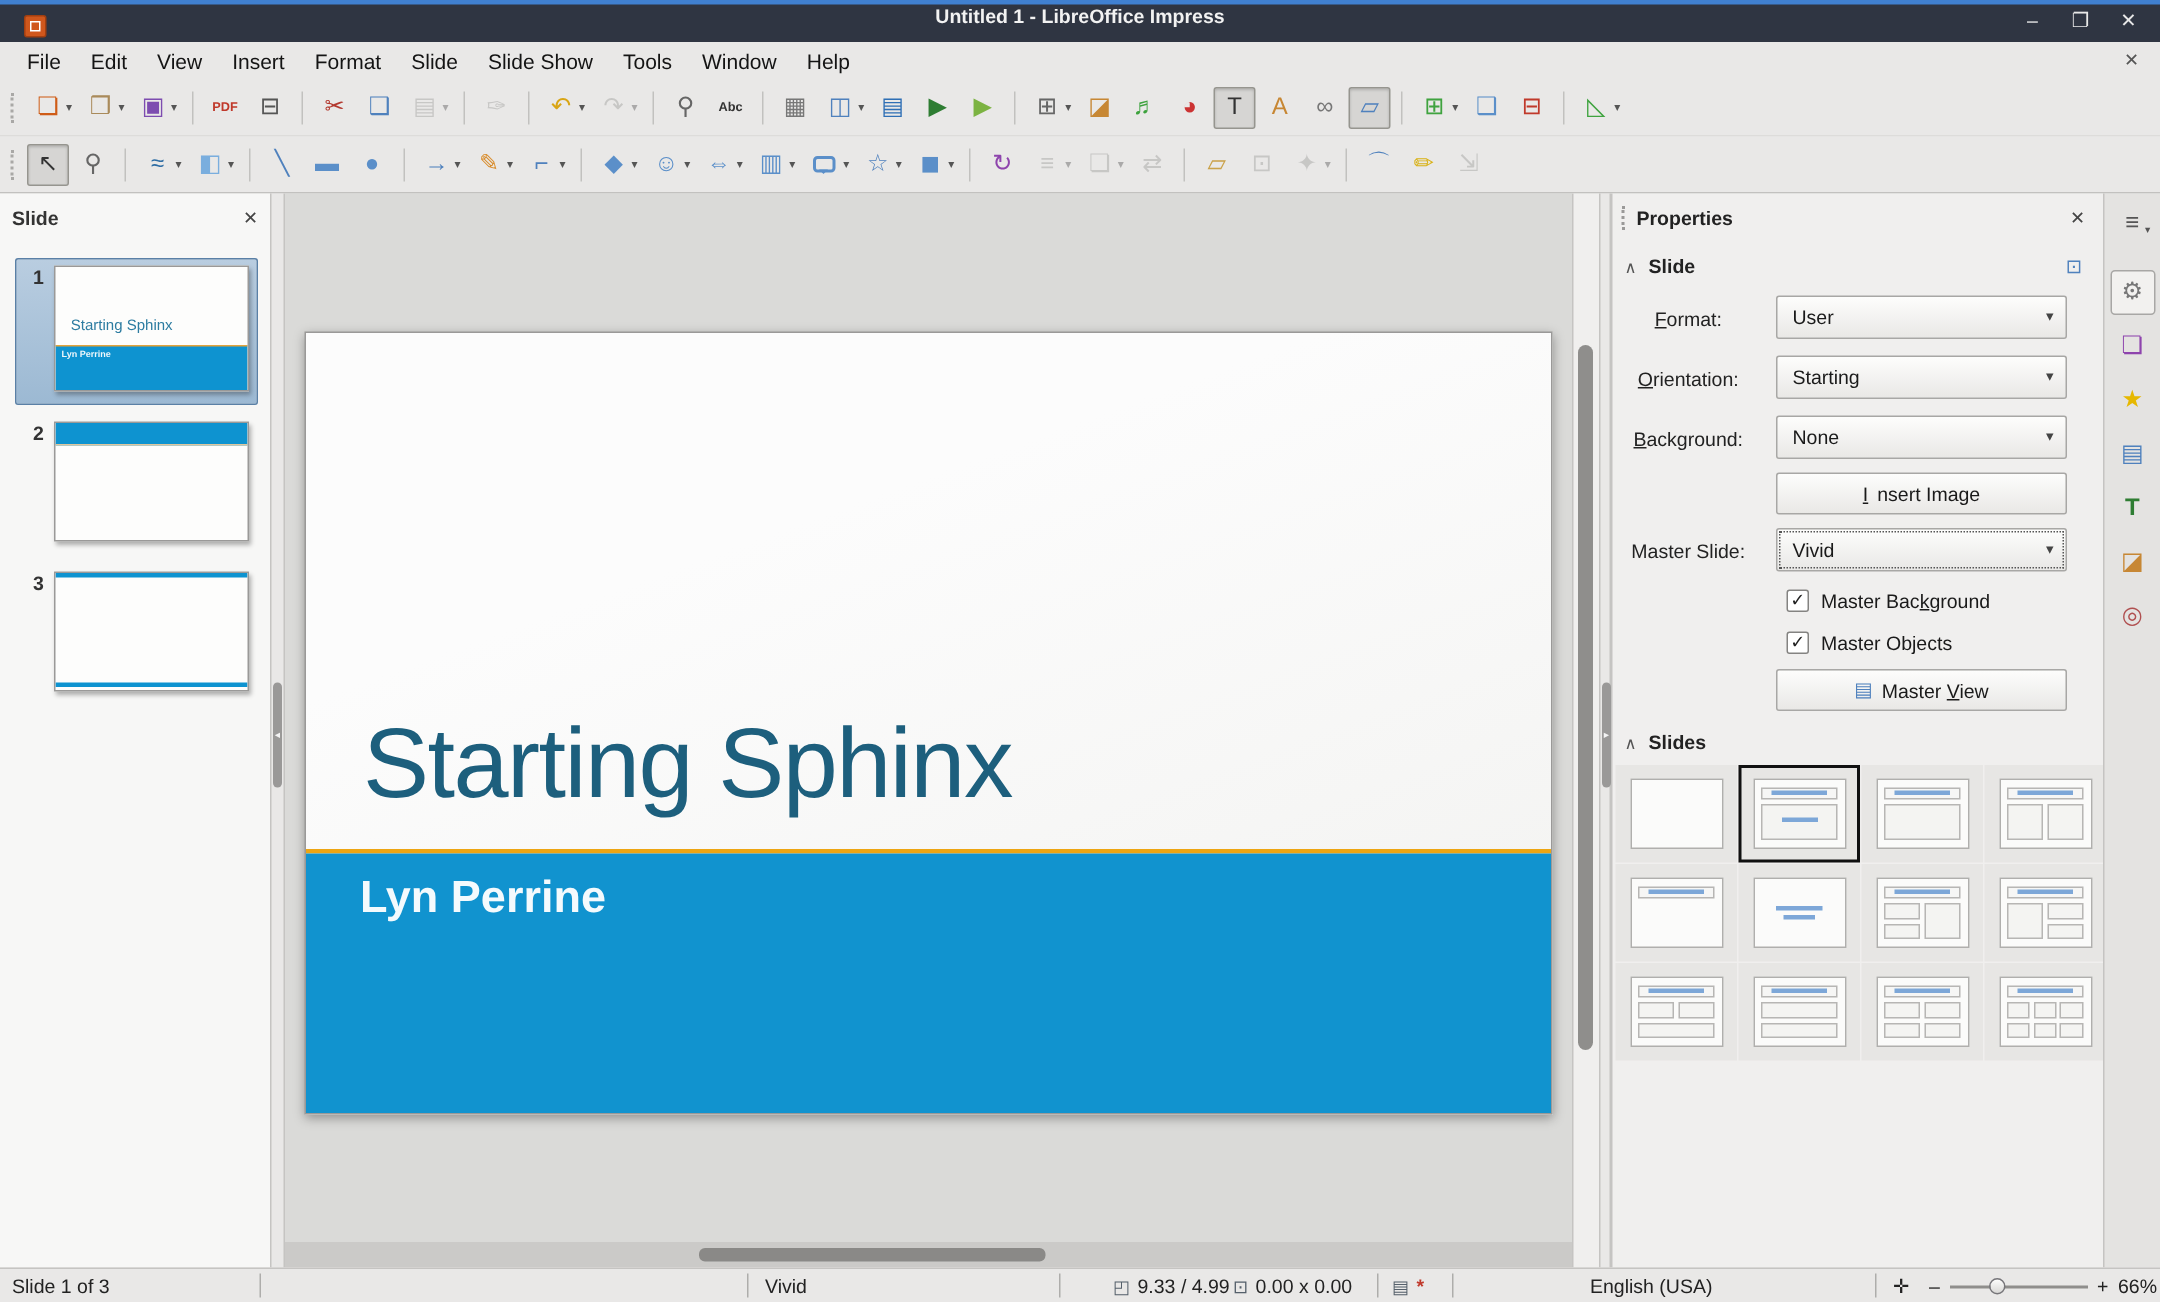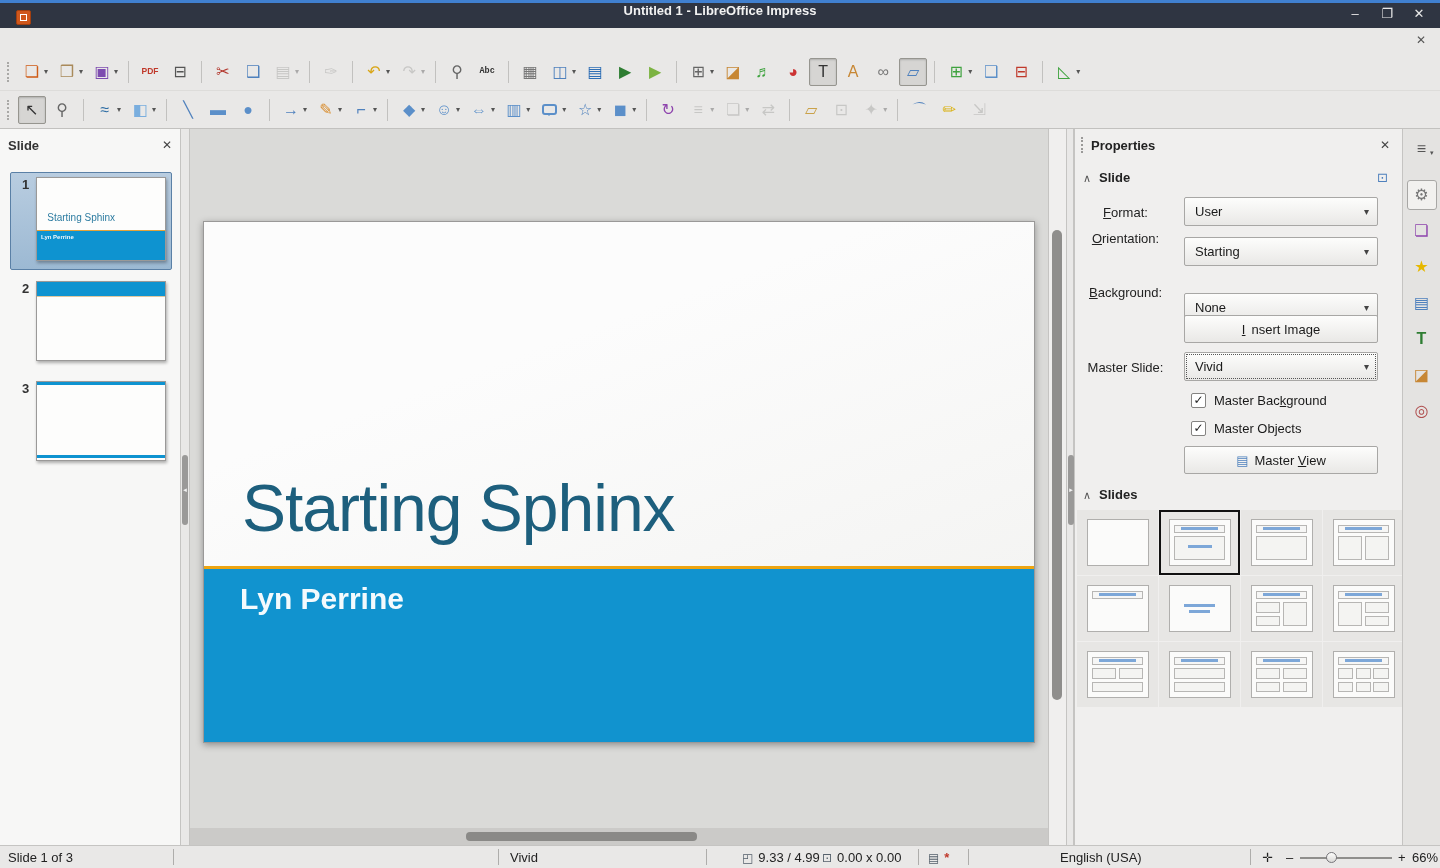--- a/index.html
+++ b/index.html
@@ -125,20 +125,32 @@
     <span id="app-icon"></span>
     <span id="window-title">Untitled 1 - LibreOffice Impress</span>
     <span id="win-controls">
       <span>–</span>
       <span>❐</span>
       <span>✕</span>
     </span>
   </div>
 
   <div id="menubar">
+    <span style="display:flex">
+        <span class="menu-item">File</span>
+        <span class="menu-item">Edit</span>
+        <span class="menu-item">View</span>
+        <span class="menu-item">Insert</span>
+        <span class="menu-item">Format</span>
+        <span class="menu-item">Slide</span>
+        <span class="menu-item">Slide Show</span>
+        <span class="menu-item">Tools</span>
+        <span class="menu-item">Window</span>
+        <span class="menu-item">Help</span>
+      </span>
     <span id="menubar-close">✕</span>
   </div>
 
   <div id="toolbar1" class="toolbar">
     <span class="tb-grip"></span>
     <span class="tb-items">
         <span class="tb-btn">
           <span class="tb-ico" style="color: rgb(207, 92, 23);">❏</span>
           <span class="tb-caret">▾</span>
         </span>
@@ -179,21 +191,21 @@
         </span>
         <span class="tb-btn disabled">
           <span class="tb-ico" style="color: rgb(154, 154, 152);">↷</span>
           <span class="tb-caret">▾</span>
         </span>
         <span class="tb-sep"></span>
         <span class="tb-btn">
           <span class="tb-ico" style="color: rgb(102, 102, 102);">⚲</span>
         </span>
         <span class="tb-btn">
-          <span class="tb-ico tb-txt" style="color: rgb(51, 51, 51); font-family: Liberation Mono, monospace;">Abc</span>
+          <span class="tb-ico tb-txt" style="color: rgb(51, 51, 51);">Abc</span>
         </span>
         <span class="tb-sep"></span>
         <span class="tb-btn">
           <span class="tb-ico" style="color: rgb(119, 119, 119);">▦</span>
         </span>
         <span class="tb-btn">
           <span class="tb-ico" style="color: rgb(79, 129, 189);">◫</span>
           <span class="tb-caret">▾</span>
         </span>
         <span class="tb-btn">
@@ -412,28 +424,28 @@
 
     <div class="sect-head" style="top:41px"><span class="sect-caret">∧</span><span>Slide</span></div>
     <span id="slide-sect-dialog">⊡</span>
 
     <span class="prop-label" style="top:76px"><u>F</u>ormat:</span>
     <div class="dropdown" style="top:68px">
       <span>User</span>
       <span class="dd-caret">▾</span>
     </div>
 
-    <span class="prop-label" style="top:102px"><u>O</u>rientation:</span>
+    <span class="prop-label" style="top:116px"><u>O</u>rientation:</span>
     <div class="dropdown" style="top:108px">
       <span>Starting</span>
       <span class="dd-caret">▾</span>
     </div>
 
     <span class="prop-label" style="top:156px"><u>B</u>ackground:</span>
-    <div class="dropdown" style="top:164px">
+    <div class="dropdown" style="top:148px">
       <span>None</span>
       <span class="dd-caret">▾</span>
     </div>
 
     <div class="prop-btn" style="top:186px"><u>I</u>nsert Image</div>
 
     <span class="prop-label" style="top:231px">Master Slide:</span>
     <div class="dropdown focused" style="top:223px">
       <span>Vivid</span>
       <span class="dd-caret">▾</span>

